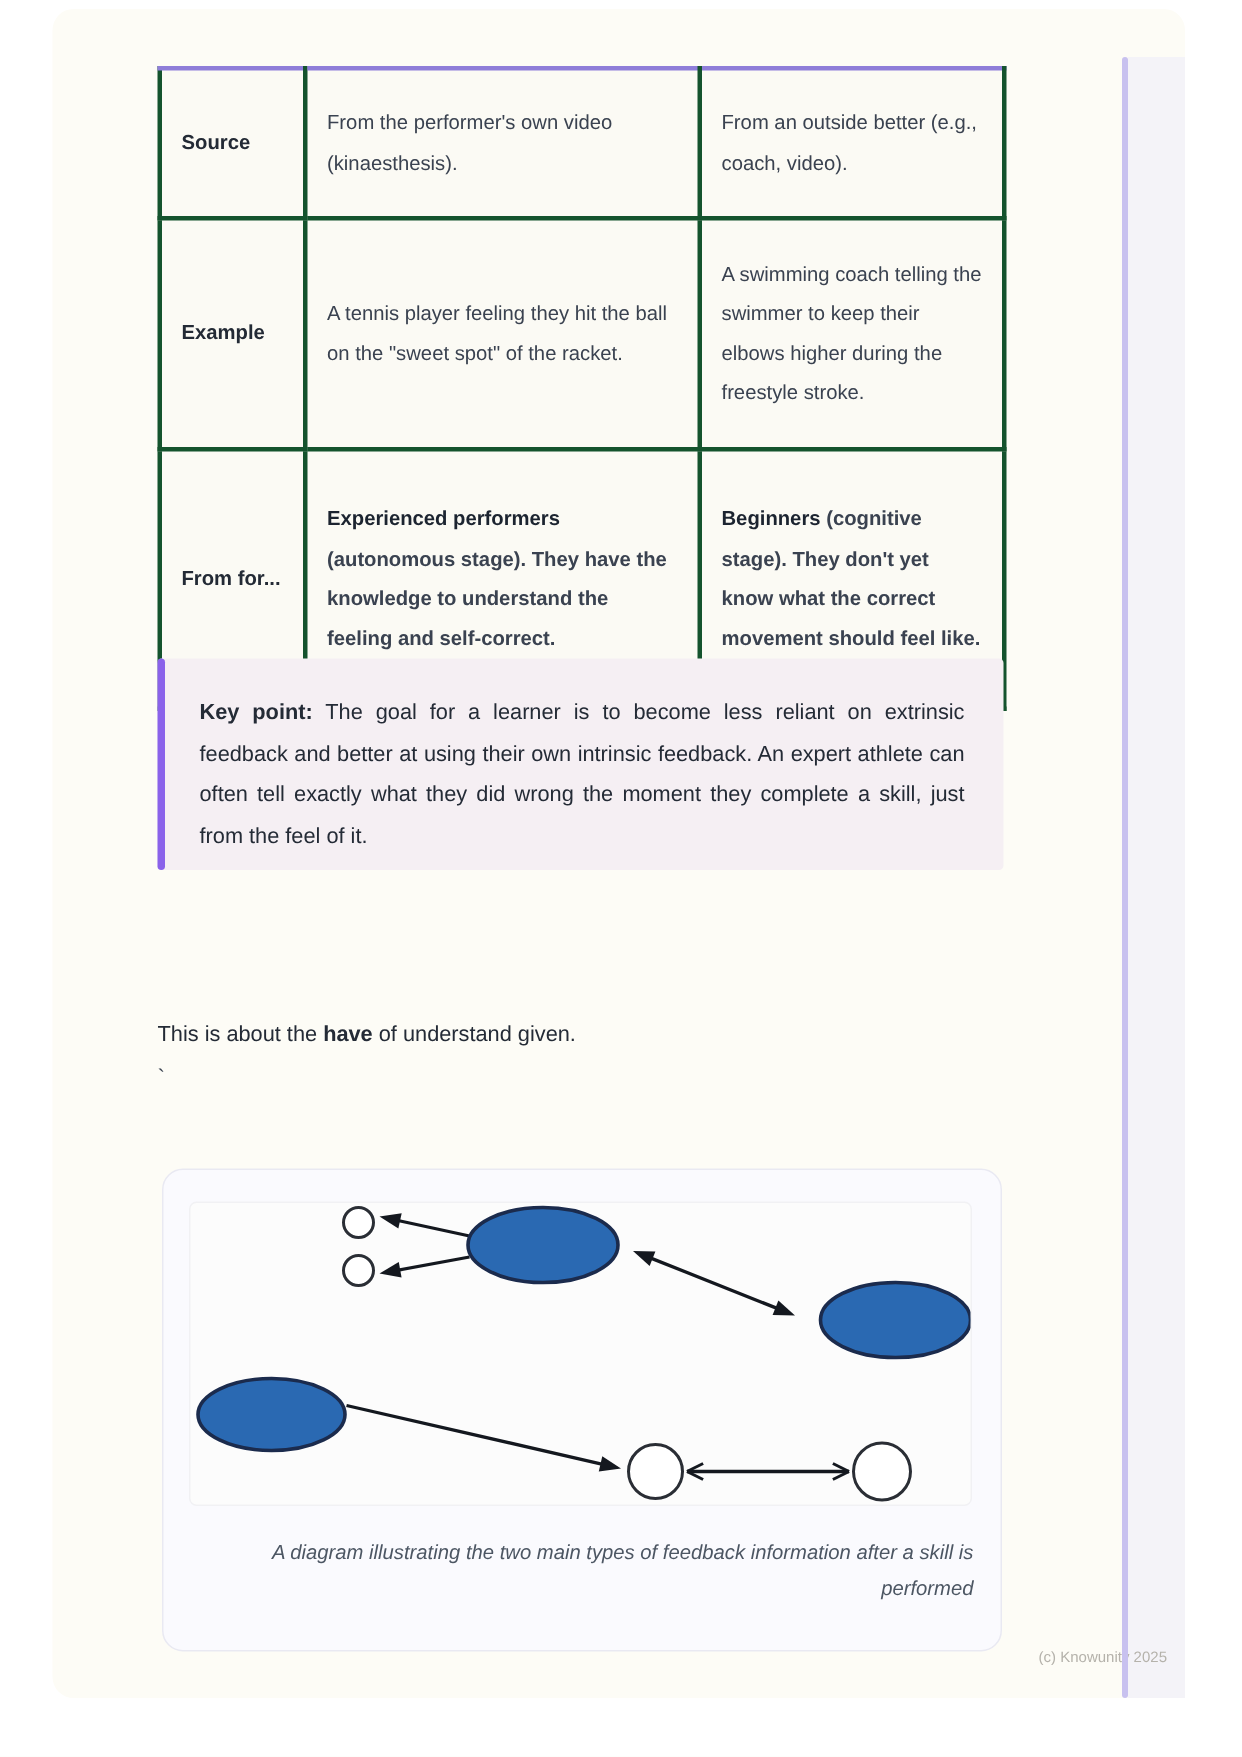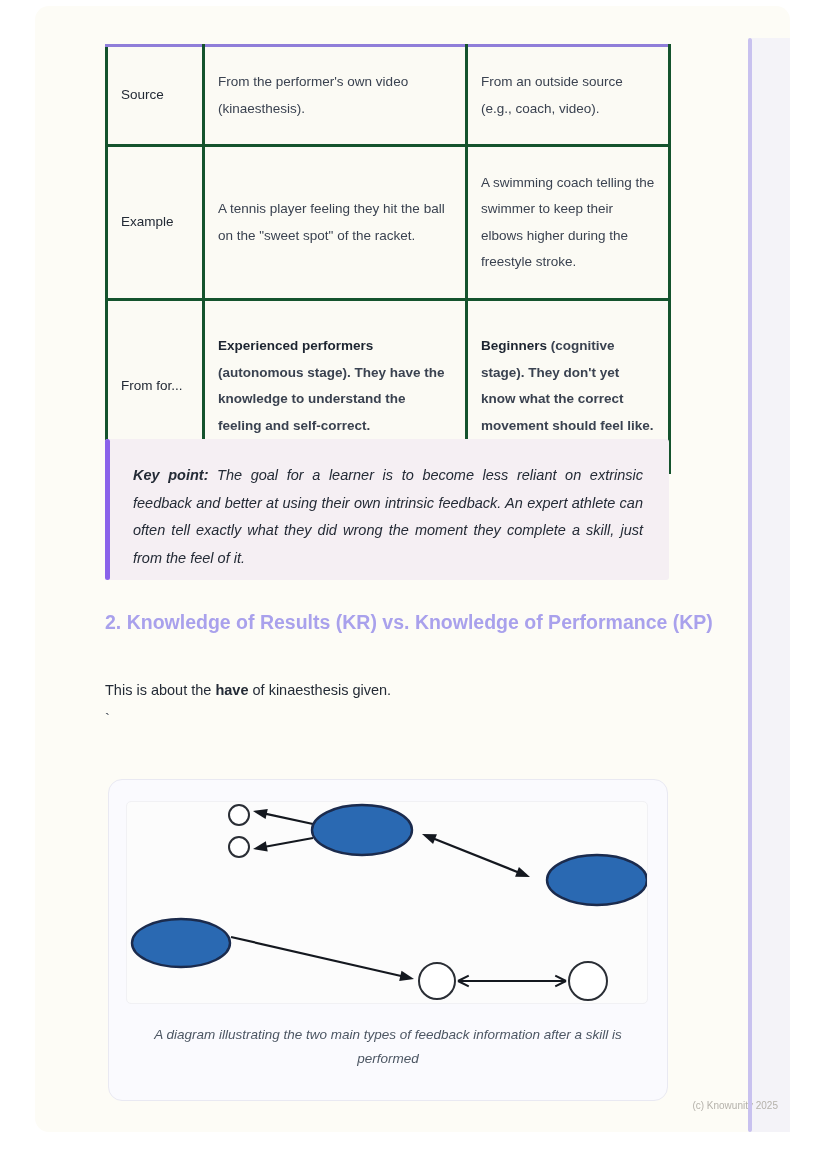--- a/index.html
+++ b/index.html
@@ -23,31 +23,31 @@
   
   table.cmp{
     position:absolute;left:70px;top:38px;width:563px;border-collapse:collapse;
     font-size:13.5px;color:#3a4250;table-layout:fixed;
   }
   table.cmp td{
     border:3px solid #14532d;background:#fbfaf4;padding:10px 13px;
     vertical-align:middle;line-height:26.5px;
   }
   table.cmp tr.r0 td{border-top:3px solid var(--table_accent,#8f7ed9);}
-  table.cmp td.lbl{font-weight:normal;color:#232a35;}
+  table.cmp td.lbl{font-weight:bold;color:#232a35;}
   tr.r0 td{height:77px;}
   tr.r1 td{height:131px;}
   tr.r2 td{height:150px;font-weight:bold;}
   td b{color:#1c2430;}
   
   .callout{
     position:absolute;left:70px;top:433px;width:564px;height:141px;
     background:var(--callout_bg,#f5eff3);border-radius:3px;box-sizing:border-box;
     padding:23px 26px 0 28px;font-size:14.5px;line-height:27.5px;
-    text-align:justify;color:#242b36;font-style:italic;
+    text-align:justify;color:#242b36;
   }
   .callout-bar{
     position:absolute;left:0;top:0;width:5px;height:141px;
     background:var(--callout_accent,#8a62ea);border-radius:3px;
   }
   
   .section-heading{
     position:absolute;left:70px;top:602px;width:660px;margin:0;
     font-size:19.5px;font-weight:bold;line-height:29px;
     color:var(--heading,#a9a1ec);
@@ -58,21 +58,21 @@
   .figure-card{
     position:absolute;left:73px;top:773px;width:560px;height:322px;
     background:#fafafe;border:1px solid #e9e9f2;border-radius:14px;box-sizing:border-box;
   }
   .figure-panel{
     position:absolute;left:17px;top:21px;width:522px;height:203px;
     background:#fcfcfc;border:1px solid #f1f1f4;border-radius:5px;box-sizing:border-box;
   }
   .figure-panel svg{display:block;width:520px;height:201px;}
   .figure-caption{
-    position:absolute;left:18px;right:18px;top:243px;text-align:center;
+    position:absolute;left:18px;right:18px;top:243px;text-align:right;
     font-style:italic;font-size:13.5px;color:#4c5663;line-height:24px;
   }
   
   .footer{
     position:absolute;left:600px;top:1100px;width:178px;text-align:right;
     font-size:10px;color:#b5b2ab;z-index:4;
   }
 </style>
 </head>
 <body style="--page_bg: #fdfcf6; --panel_bg: #f4f3f8; --scroll_thumb: #c8c1ef; --table_accent: #8f7ed9; --callout_accent: #8a62ea; --callout_bg: #f5eff3; --heading: #a9a1ec; --diagram_blue: #2a69b2; --diagram_stroke: #1b2b4d;">
@@ -82,44 +82,43 @@
   <table class="cmp">
     <colgroup>
         <col style="width:97px">
         <col style="width:263px">
         <col style="width:203px">
       </colgroup>
     <tbody>
       <tr class="r0">
         <td class="lbl">Source</td>
         <td><b></b><span>From the performer's own video (kinaesthesis).</span></td>
-        <td><b></b><span>From an outside source (e.g., coach, video).</span></td>
+        <td><b></b><span>From an outside better (e.g., coach, video).</span></td>
       </tr>
       <tr class="r1">
         <td class="lbl">Example</td>
         <td><b></b><span>A tennis player feeling they hit the ball on the "sweet spot" of the racket.</span></td>
         <td><b></b><span>A swimming coach telling the swimmer to keep their elbows higher during the freestyle stroke.</span></td>
       </tr>
       <tr class="r2">
         <td class="lbl">From for...</td>
         <td><b>Experienced performers</b><span> (autonomous stage). They have the knowledge to understand the feeling and self-correct.</span></td>
         <td><b>Beginners</b><span> (cognitive stage). They don't yet know what the correct movement should feel like.</span></td>
       </tr>
     </tbody>
   </table>
 
   <div class="callout">
     <div class="callout-bar"></div>
     <b>Key point:</b><span> The goal for a learner is to become less reliant on extrinsic feedback and better at using their own intrinsic feedback. An expert athlete can often tell exactly what they did wrong the moment they complete a skill, just from the feel of it.</span>
   </div>
 
-  <h2 class="section-heading">2. Knowledge of Results (KR) vs. Knowledge of Performance (KP)</h2>
 
   <div class="intro">
-    <span>This is about the </span><b>have</b><span> of kinaesthesis given.</span>
+    <span>This is about the </span><b>have</b><span> of understand given.</span>
   </div>
 
   <div class="stray">`</div>
 
   <div class="figure-card">
     <div class="figure-panel">
       <svg viewBox="0 0 520 201" xmlns="http://www.w3.org/2000/svg">
           <line x1="186" y1="22" x2="136.75055454029476" y2="11.329286817063867" stroke="#14181f" stroke-width="2.2"></line>
           <polygon points="126,9 140.78364136480536,6.882466529941939 138.58140655594497,17.04662718622063" fill="#14181f"></polygon>
           <line x1="186" y1="36" x2="136.81967213114754" y2="45.01639344262295" stroke="#14181f" stroke-width="2.2"></line>

